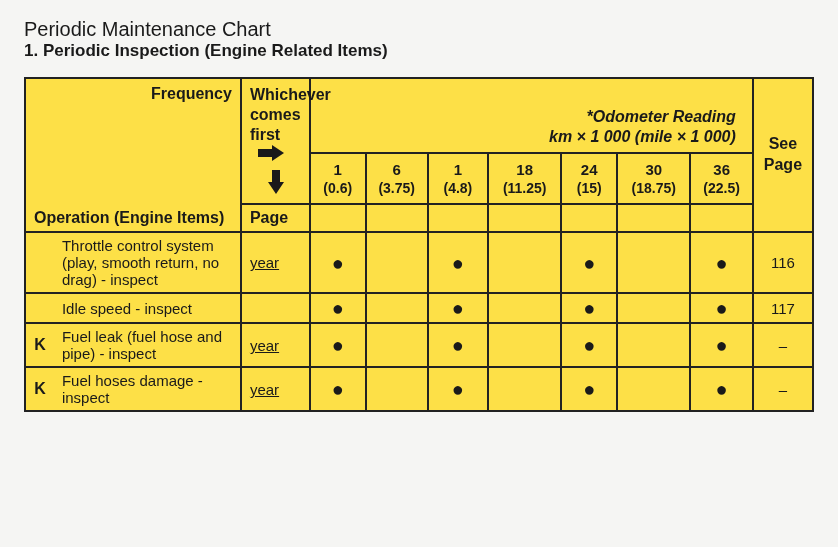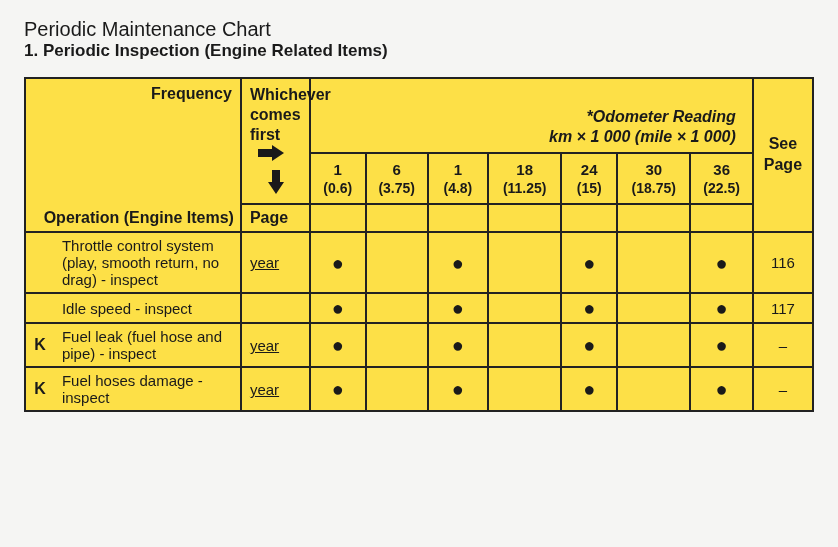--- a/index.html
+++ b/index.html
@@ -192,21 +192,21 @@
     </td>
     <td class="col-label">
       <span>30</span><br><span class="sub">(18.75)</span>
     </td>
     <td class="col-label">
       <span>36</span><br><span class="sub">(22.5)</span>
     </td>
   </tr>
 
   <tr>
-    <td colspan="2" class="op-header" style="border-top:none;text-align:right;">
+    <td colspan="2" class="op-header" style="border-top:none;">
       <span>Operation (Engine Items)</span>
     </td>
     <td class="every-header">
       <span>Page</span>
     </td>
     <td style="border-top:none;"></td>
     <td style="border-top:none;"></td>
     <td style="border-top:none;"></td>
     <td style="border-top:none;"></td>
     <td style="border-top:none;"></td>

